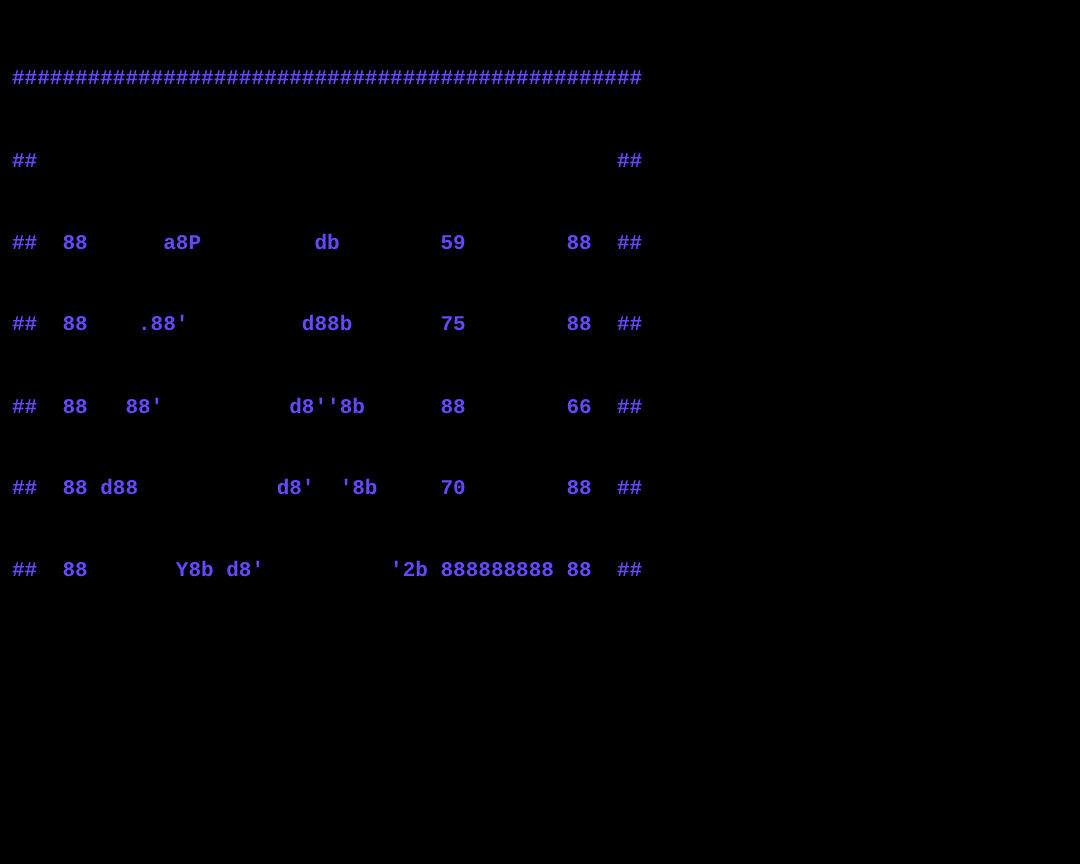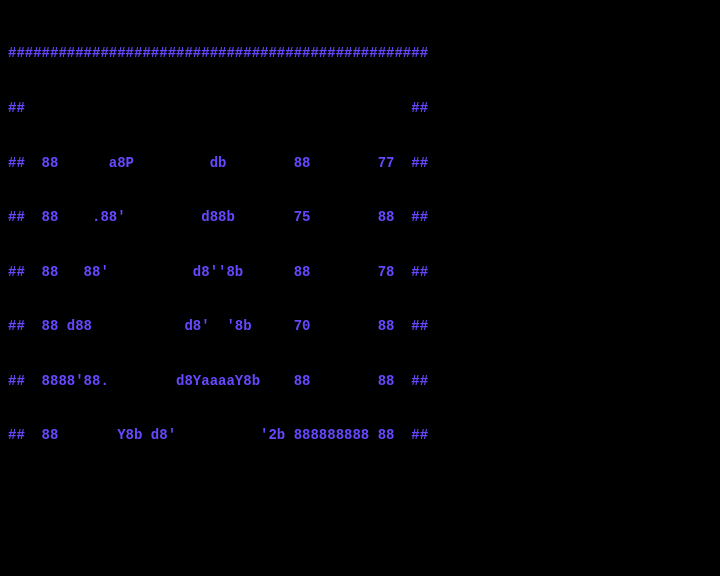--- a/index.html
+++ b/index.html
@@ -27,25 +27,24 @@
     .line {
       min-height: 18px;
     }
   </style>
 </head>
 <body>
 
 <div class="terminal">
   <div class="line purple">##################################################</div>
   <div class="line purple">##                                              ##</div>
-  <div class="line purple">##  88      a8P         db        88        77  ##</div>
+  <div class="line purple">##  88      a8P         db        59        88  ##</div>
   <div class="line purple">##  88    .88'         d88b       75        88  ##</div>
-  <div class="line purple">##  88   88'          d8''8b      88        78  ##</div>
+  <div class="line purple">##  88   88'          d8''8b      88        66  ##</div>
   <div class="line purple">##  88 d88           d8'  '8b     70        88  ##</div>
-  <div class="line purple">##  8888'88.        d8YaaaaY8b    88        88  ##</div>
   <div class="line purple">##  88       Y8b d8'          '2b 888888888 88  ##</div>
   
   
   
   
   
   
   
   
 </div>

